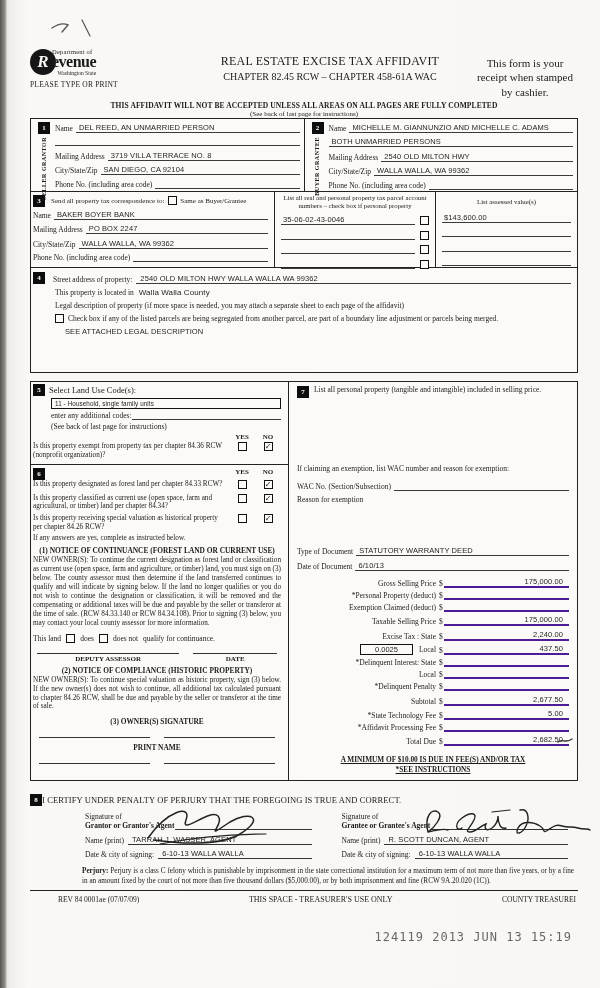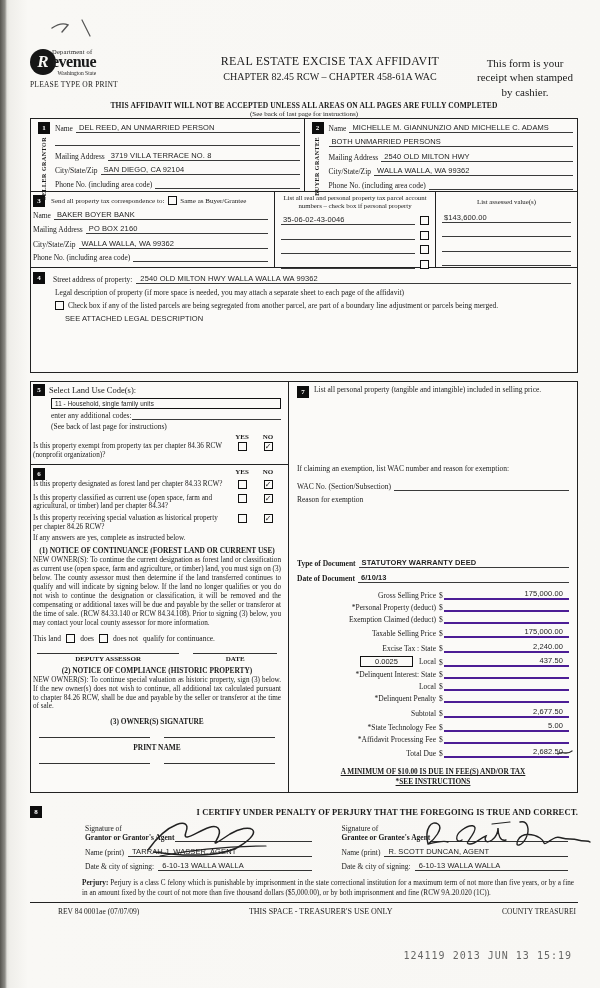--- a/index.html
+++ b/index.html
@@ -92,52 +92,52 @@
   .dep-row .a { flex:1.7; } .dep-row .b { flex:1; }
   .dep-lbl { display:flex; gap:14px; margin:1px 4px 3px; font-size:7px; font-weight:bold; }
   .dep-lbl .a { flex:1.7; text-align:center; } .dep-lbl .b { flex:1; text-align:center; }
   .sig-pair { display:flex; gap:14px; margin:11px 6px 0; }
   .sig-pair .uline { flex:1; border-bottom:1px solid #333; }
 
   
   .sec7-head { display:flex; font-size:7.5px; line-height:1.3; }
   .sec7-head .badge { margin-right:5px; margin-top:1px; }
   .exempt-block { margin-top:66px; font-size:7.5px; }
-  .doc-block { margin-top:54px;font-weight:bold; }
+  .doc-block { margin-top:42px; }
   .fin-table { margin-top:6px; }
   .fin-row { display:flex; align-items:flex-end; font-size:7.5px; margin-bottom:3.2px; position:relative; }
   .fin-label { width:142px; text-align:right; padding-right:3px; white-space:nowrap; }
   .fin-d { padding-right:1px; }
   .fin-line { flex:1; border-bottom:2px solid #4c1d95; text-align:right; padding:0 6px 0 2px; min-height:9px; }
   .rate-box { display:inline-block; border:1.5px solid #111; padding:0 14px; font-size:7.5px;
               font-family:"Liberation Sans",sans-serif; margin-right:6px; }
   .min-note { text-align:center; font-size:7.3px; font-weight:bold; margin-top:9px; line-height:1.4;text-decoration:underline; }
   .total-mark { position:absolute; right:-4px; bottom:1px; }
 
   
   .certify-row { display:flex; align-items:center; margin-top:13px; }
-  .certify-text { flex:1; text-align:right; font-size:8.5px; font-weight:bold; letter-spacing:.1px; }
+  .certify-text { flex:1; text-align:left; font-size:8.5px; font-weight:normal; letter-spacing:.1px; }
   .signatures { display:flex; margin-top:6px; }
   .sig-col { flex:1; padding:0 10px 0 55px; position:relative; }
   .sig-col.right { padding-left:20px; }
   .sig-two { font-size:7.5px; line-height:1.25; }
   .sig-two b { font-weight:bold; }
   .sigline-row { display:flex; align-items:flex-end; }
   .sigline-row .uline { flex:1; border-bottom:1px solid #333; min-height:10px; }
   .sig-svg { position:absolute; pointer-events:none; }
   .sig-field { display:flex; align-items:flex-end; font-size:7.5px; margin-top:4.5px; }
   .sig-field .lbl { padding-right:4px; white-space:nowrap; }
   .sig-field .uline { flex:1; border-bottom:1px solid #333; padding-left:4px; min-height:9px; }
 
   .perjury { font-size:7.2px; line-height:1.35; margin-top:8px; padding:0 4px 3px 52px;
              border-bottom:1.5px solid #222; text-align:justify; }
   .footer-row { display:flex; align-items:center; font-size:7.5px; margin-top:4px; padding:0 2px 0 28px; }
   .footer-row .mid { flex:1; text-align:center; font-size:8px; }
   .stamp { position:absolute; right:28px; top:930px; font-family:"DejaVu Sans Mono",monospace;
-           font-size:10px; color:#4d4d4b; letter-spacing:1px; opacity:.85;margin-top:20px; }
+           font-size:12px; color:#4d4d4b; letter-spacing:1px; opacity:.85; }
 </style>
 </head>
 <body>
 
 <div class="page">
   <div class="scan-edge"></div>
 
   <svg class="pencil-mark" width="70" height="26" viewBox="0 0 70 26">
     <path d="M4,12 C10,8 16,7 20,9 L14,16" stroke="#555" stroke-width="1.4" fill="none" stroke-linecap="round"></path>
     <path d="M34,4 L42,20" stroke="#555" stroke-width="1.2" fill="none" stroke-linecap="round"></path>
@@ -234,21 +234,21 @@
           <span style="margin-left:6px;">Send all property tax correspondence to:</span>
           <span class="chk lg" style="margin-left:4px;"></span>
           <span style="margin-left:3px;">Same as Buyer/Grantee</span>
         </div>
         <div class="fline">
             <span class="lbl">Name</span>
           <span class="uline val">BAKER BOYER BANK</span>
           </div>
         <div class="fline">
             <span class="lbl">Mailing Address</span>
-          <span class="uline val">PO BOX 2160</span>
+          <span class="uline val">PO BOX 2247</span>
           </div>
         <div class="fline">
             <span class="lbl">City/State/Zip</span>
           <span class="uline val">WALLA WALLA, WA 99362</span>
           </div>
         <div class="fline">
             <span class="lbl">Phone No. (including area code)</span>
           <span class="uline"></span>
           </div>
       </div>
@@ -286,20 +286,24 @@
             <span class="uline val"></span>
           </div>
       </div>
     </div>
 
     <div class="box sec4">
       <div class="row">
         <span class="badge">4</span>
         <span style="margin:0 4px 0 8px;">Street address of property:</span>
         <span class="uline val" style="flex:1;border-bottom:1px solid #3a3a3a;padding-left:4px;">2540 OLD MILTON HWY WALLA WALLA WA 99362</span>
+      </div>
+      <div class="row indent">
+        <span>This property is located in</span>
+        <span class="val" style="margin-left:5px;font-size:8px;">Walla Walla County</span>
       </div>
       <div class="row indent">
         <span>Legal description of property (if more space is needed, you may attach a separate sheet to each page of the affidavit)</span>
       </div>
       <div class="row indent">
         <span class="chk lg"></span>
         <span style="margin-left:4px;">Check box if any of the listed parcels are being segregated from another parcel, are part of a boundary line adjustment or parcels being merged.</span>
       </div>
       <div class="row indent" style="margin-left:32px;">
         <span class="val">SEE ATTACHED LEGAL DESCRIPTION</span>

